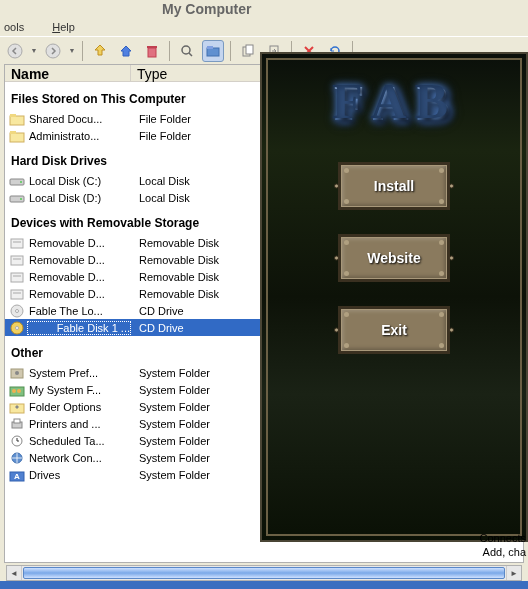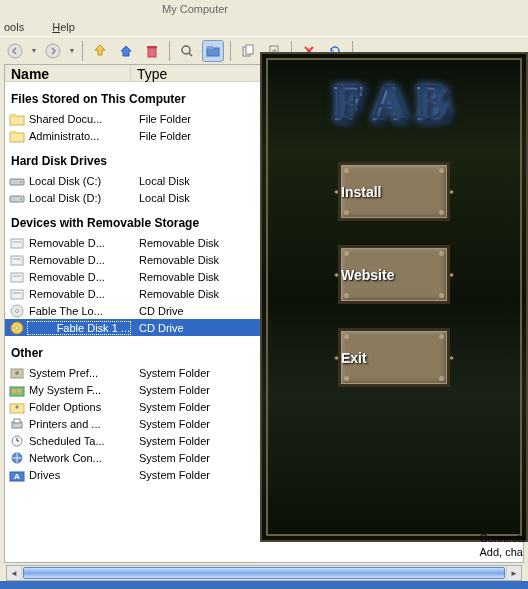--- a/index.html
+++ b/index.html
@@ -1,19 +1,19 @@
 <!DOCTYPE html>
 <html><head>
 <meta charset="utf-8">
 <style>
   * { box-sizing: border-box; margin: 0; padding: 0; }
   body { font-family: Tahoma, sans-serif; font-size: 11px; background: #ece9d8; width: 528px; height: 589px; overflow: hidden; position: relative; }
   
   .titlebar { background: #ece9d8; height: 18px; display: flex; align-items: center; padding: 0 6px; color: #666; }
-  .titlebar-text { margin-left: 156px; font-size: 11px; }
+  .titlebar-text { margin-left: 156px; font-size: 14px; font-weight: bold; }
   
   .menubar { background: #ece9d8; height: 18px; display: flex; align-items: center; padding: 0 4px; gap: 28px; }
   .menu-item { color: #333; cursor: default; }
   .menu-item u { text-decoration: underline; }
   
   .toolbar { background: #ece9d8; height: 28px; border-top: 1px solid #fff; display: flex; align-items: center; padding: 0 4px; gap: 4px; }
   .tool-btn { width: 22px; height: 22px; display: flex; align-items: center; justify-content: center; border: 1px solid transparent; border-radius: 3px; }
   .tool-btn.active { border: 1px solid #7a9ac0; background: #c4d5ef; }
   .tool-sep { width: 1px; height: 20px; background: #aca899; margin: 0 2px; }
   .tool-dropdown { width: 8px; display: flex; align-items: center; justify-content: center; color: #666; font-size: 7px; }
@@ -34,21 +34,21 @@
   .row-selected { background: #316ac5; color: #fff; }
   .row-selected .row-name { border: 1px dotted #fff; text-align: right; }
   
   .fable-overlay { position: absolute; top: 52px; left: 260px; width: 268px; height: 490px; background: linear-gradient(180deg, #0a0f0a 0%, #1a2410 20%, #0d1208 50%, #1a2215 70%, #0a1005 100%); border: 2px solid #4a4535; overflow: hidden; }
   .fable-inner-border { position: absolute; inset: 4px; border: 2px solid #6b6045; }
   .fable-title { text-align: center; padding: 20px 0 30px 0; font-family: Georgia, serif; }
   .fable-title-text { display: inline-flex; gap: 4px; font-size: 50px; font-weight: bold; color: #8ab4e8; text-shadow: 0 0 10px #3a5a8a, -2px -2px 0 #1a3050, 2px 2px 4px #000; letter-spacing: 4px; }
   .fable-letter { background: linear-gradient(180deg, #c0d5f0 0%, #6a95d0 50%, #3a5a8a 100%); -webkit-background-clip: text; background-clip: text; -webkit-text-fill-color: transparent; filter: drop-shadow(0 0 3px #4a7ac0) drop-shadow(1px 1px 2px #000); }
   
   .fable-buttons { display: flex; flex-direction: column; gap: 24px; align-items: center; padding-top: 0px; }
-  .fable-btn { width: 112px; height: 59px; background: #8a7a5e; border: 3px solid #3a3020; position: relative; display: flex; align-items: center; color: #fff; font-size: 14px; font-weight: bold; text-shadow: 1px 1px 2px #000; box-shadow: inset 0 0 0 1px #a8987a, inset 2px 2px 4px rgba(255,255,255,0.2), inset -2px -2px 4px rgba(0,0,0,0.3); cursor: pointer; }
+  .fable-btn { width: 112px; height: 48px; background: #8a7a5e; border: 3px solid #3a3020; position: relative; display: flex; align-items: center; justify-content: center; color: #fff; font-size: 14px; font-weight: bold; text-shadow: 1px 1px 2px #000; box-shadow: inset 0 0 0 1px #a8987a, inset 2px 2px 4px rgba(255,255,255,0.2), inset -2px -2px 4px rgba(0,0,0,0.3); cursor: pointer; }
   .fable-btn.disabled { color: #6a5e48; text-shadow: 1px 1px 0 #9a8a6e; }
   .fable-btn::before, .fable-btn::after { content: ''; position: absolute; width: 5px; height: 5px; background: #c0b090; border-radius: 50%; box-shadow: 0 0 1px #000; }
   .fable-btn .rivet-tl { position: absolute; top: 3px; left: 3px; width: 5px; height: 5px; background: #b0a080; border-radius: 50%; }
   .fable-btn .rivet-tr { position: absolute; top: 3px; right: 3px; width: 5px; height: 5px; background: #b0a080; border-radius: 50%; }
   .fable-btn .rivet-bl { position: absolute; bottom: 3px; left: 3px; width: 5px; height: 5px; background: #b0a080; border-radius: 50%; }
   .fable-btn .rivet-br { position: absolute; bottom: 3px; right: 3px; width: 5px; height: 5px; background: #b0a080; border-radius: 50%; }
   .fable-btn::before, .fable-btn::after { display: none; }
   .fable-btn .rivet-ml { position: absolute; top: 50%; left: -7px; transform: translateY(-50%); width: 5px; height: 5px; background: #b0a080; border-radius: 50%; border:1px solid #3a3020; }
   .fable-btn .rivet-mr { position: absolute; top: 50%; right: -7px; transform: translateY(-50%); width: 5px; height: 5px; background: #b0a080; border-radius: 50%; border:1px solid #3a3020; }
   
@@ -366,21 +366,21 @@
         <span class="rivet-tr"></span>
         <span class="rivet-bl"></span>
         <span class="rivet-br"></span>
         <span class="rivet-ml"></span>
         <span class="rivet-mr"></span>
       <span>Exit</span>
     </div>
   </div>
 </div>
 
-<div style="position:absolute; bottom:30px; right:2px; font-size:11px; color:#000; line-height:14px;">
+<div style="position:absolute; bottom:30px; right:2px; text-align:right; font-size:11px; color:#000; line-height:14px;">
   <div>Connects</div>
   <div>Add, cha</div>
 </div>
 
 <div class="scrollbar">
   <div class="scroll-btn-l">◄</div>
   <div class="scroll-thumb"></div>
   <div class="scroll-btn-r">►</div>
 </div>
 

